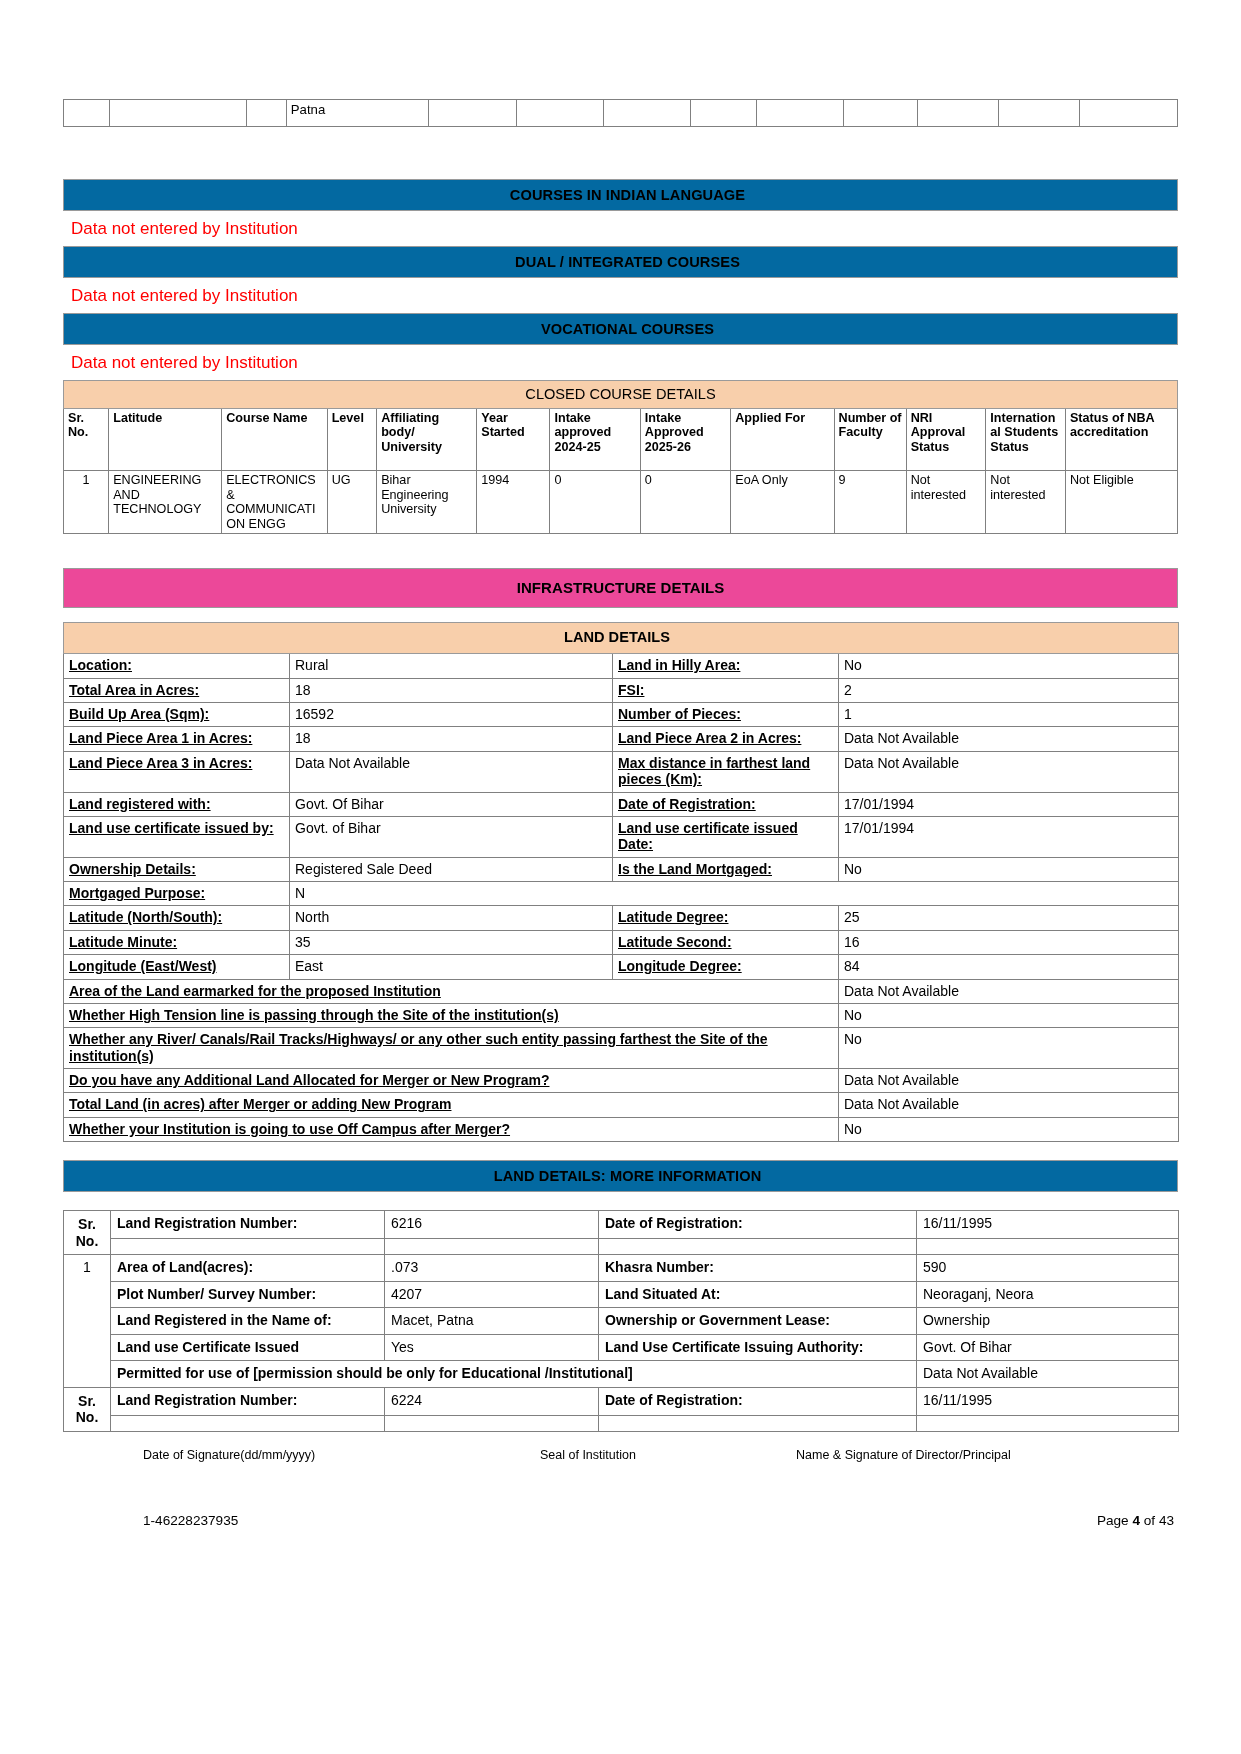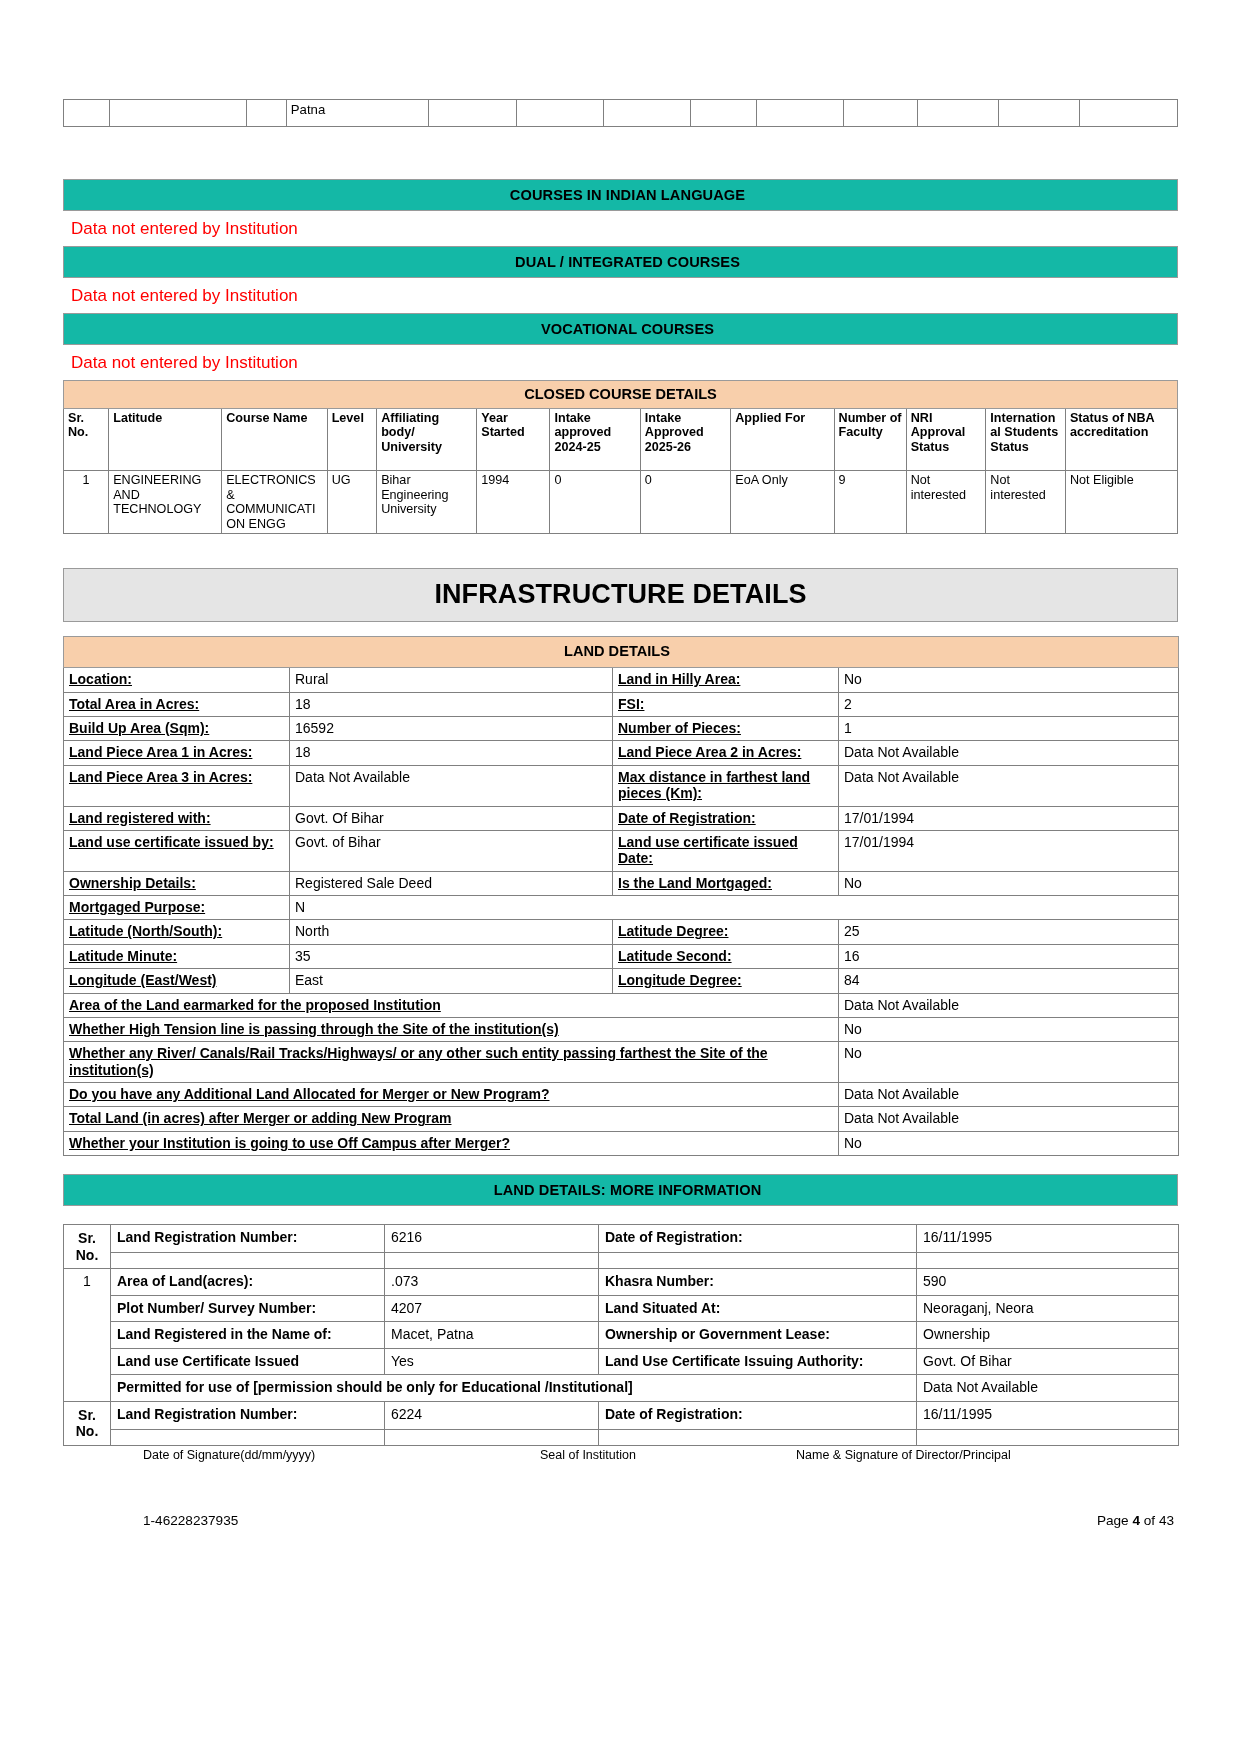--- a/index.html
+++ b/index.html
@@ -52,31 +52,31 @@
     margin-top: 99px;
   }
   .top-table td {
     height: 27px;
     font-size: 13.2px;
     border-top: 1px solid #808080;
   }
 
   
   .banner {
-    background: #14b8a6;
+    background: #0369a1;
     border: 1px solid #9a9a9a;
     text-align: center;
     font-weight: bold;
     font-size: 14.6px;
     letter-spacing: 0.1px;
     padding: 7px 4px 7px 18px;
   }
   .banner.big {
-    background: #e5e5e5;
-    font-size: 27px;
+    background: #ec4899;
+    font-size: 15px;
     padding: 10px 4px 11px 4px;
   }
   .nodata {
     color: #ff0000;
     font-size: 17px;
     padding: 8px 0 7px 8px;
   }
 
   .gap-26 { height: 26px; }
   .gap-18 { height: 18px; }
@@ -94,21 +94,21 @@
   .closed-table .cc-body td {
     font-size: 12.6px;
     line-height: 1.16;
     height: 60px;
     vertical-align: top;
   }
   .closed-table .banner-row td {
     background: #f8cfab;
     border: 1px solid #9a9a9a;
     text-align: center;
-    font-weight: bold;
+    font-weight: normal;
     font-size: 14.6px;
     padding: 5px 4px;
   }
   .cc-center { text-align: center !important; }
 
   
   .land-table td {
     font-size: 14px;
     line-height: 1.17;
     padding: 3px 5px 4px 5px;

